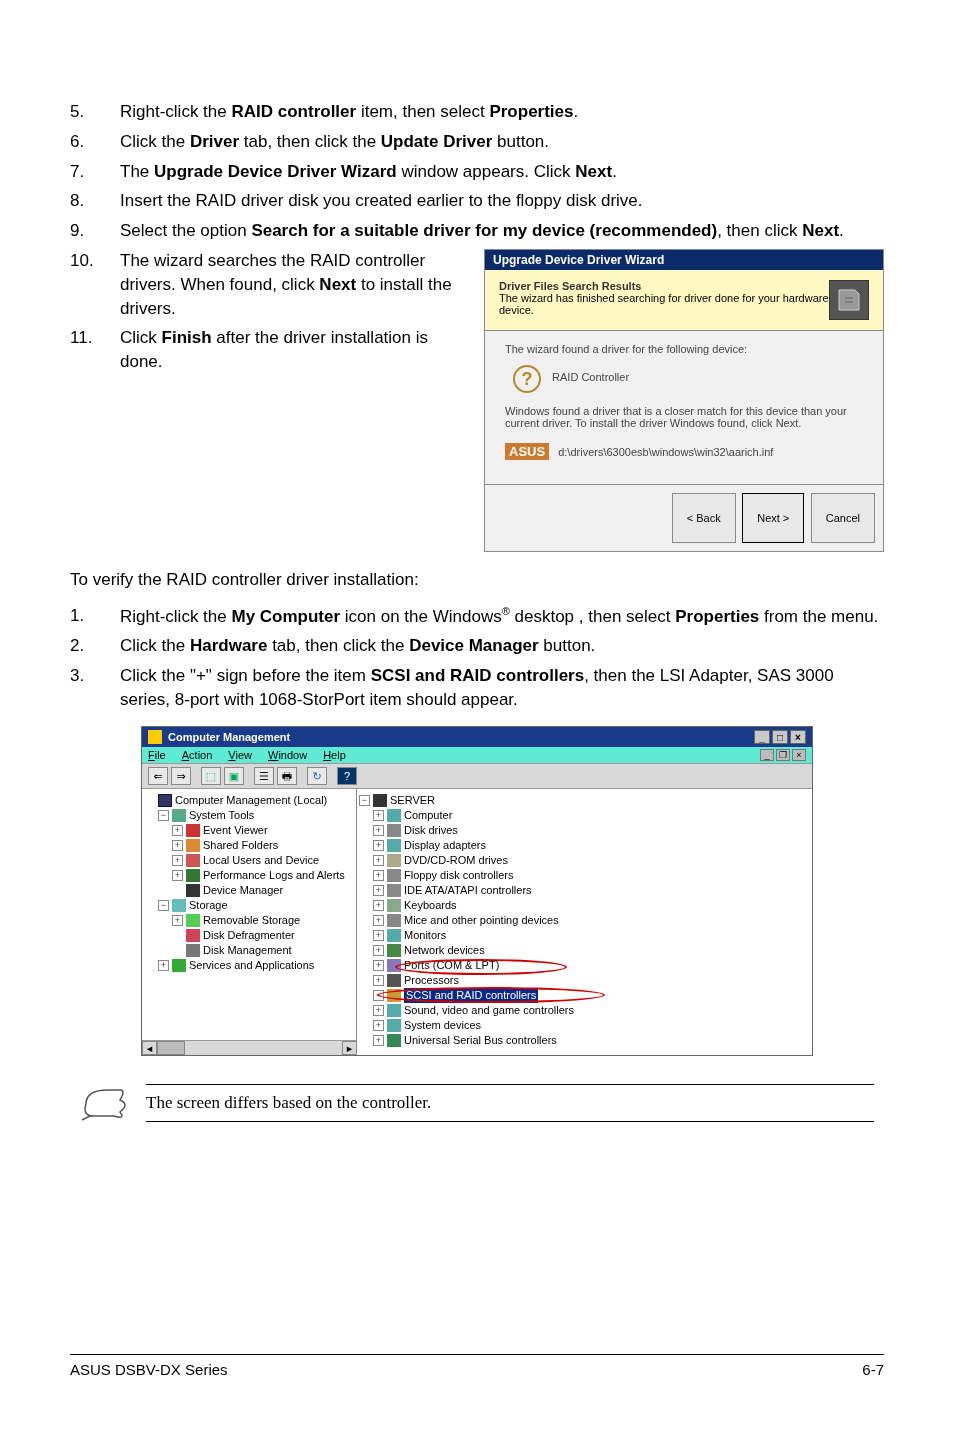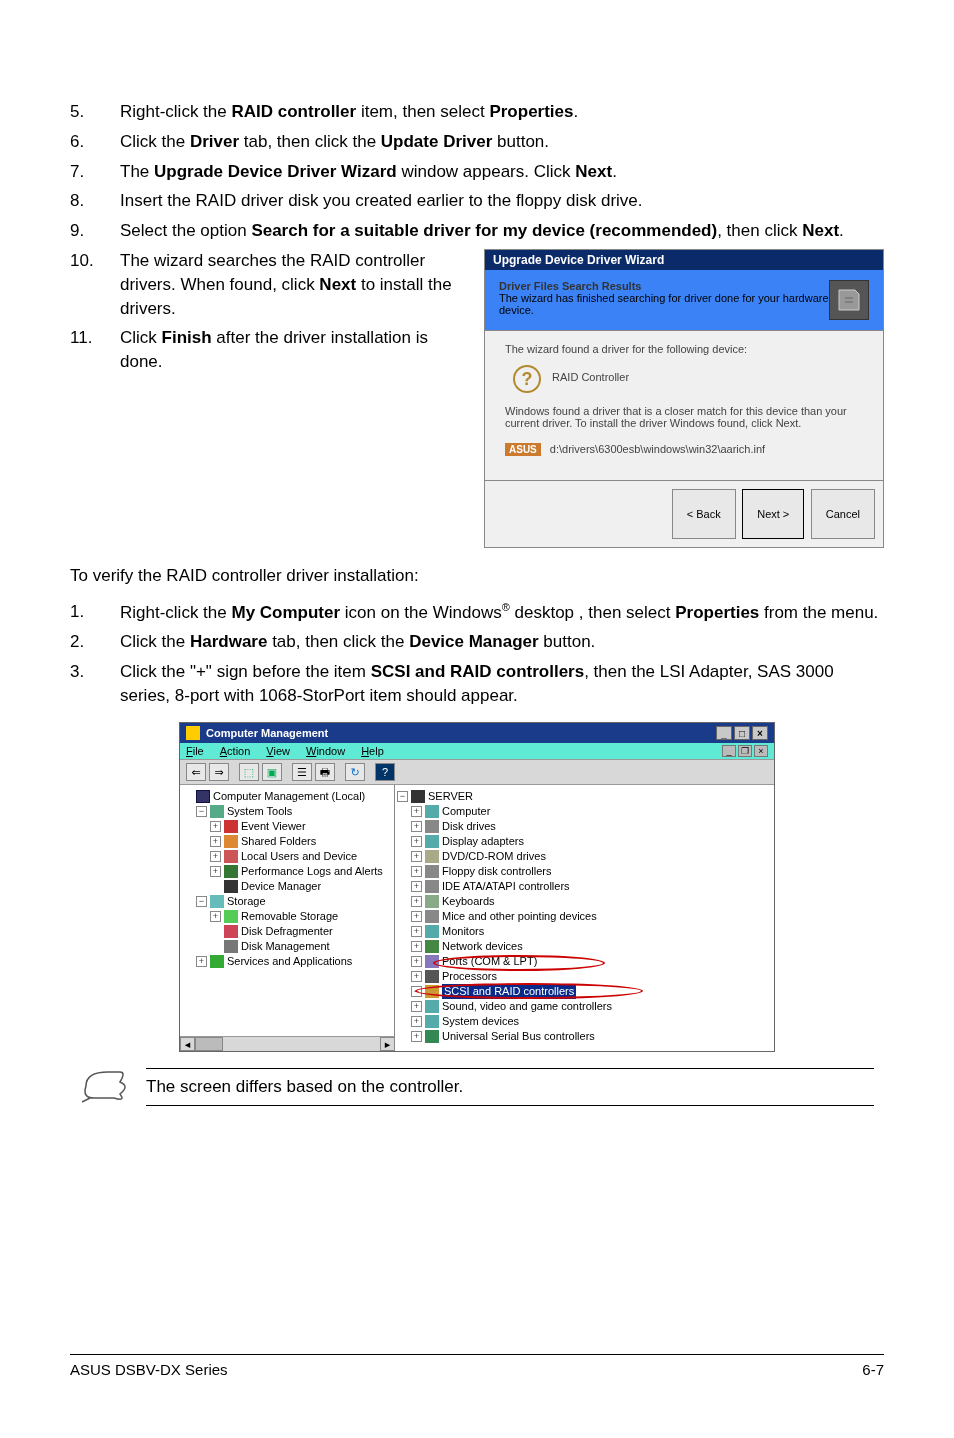--- a/index.html
+++ b/index.html
@@ -42,21 +42,21 @@
       background: #0a2a6a;
       color: #fff;
       font-size: 12px;
       font-weight: bold;
       padding: 3px 8px;
     }
     .wizard-header {
       display: flex;
       padding: 10px 14px;
       border-bottom: 1px solid #888;
-      background: #3b82f6;
+      background: #fef9c3;
     }
     .wizard-header .htxt { flex: 1; font-size: 11px; }
     .wizard-header .htxt .h1 { font-weight: bold; color: #333; }
     .wizard-header .hicon {
       width: 40px; height: 40px;
       background: #555;
       border: 1px solid #333;
       display: flex; align-items: center; justify-content: center;
       color: #ccc; font-size: 24px;
     }
@@ -80,41 +80,41 @@
     .wizard-body .controller-label {
       display: inline-block; vertical-align: middle;
     }
     .wizard-body .dpath {
       margin-top: 14px;
     }
     .wizard-body .asus-badge {
       display: inline-block;
       background: #cc7a2e;
       color: #fff;
-      font-size: 10px;
+      font-size: 13px;
       font-weight: bold;
       padding: 1px 4px;
       margin-right: 6px;
     }
     .wizard-footer {
       background: #f0f0f0;
       border-top: 1px solid #888;
       padding: 8px;
       text-align: right;
     }
     .wizard-footer button {
       font-size: 11px;
       padding: 18px 14px;
       background: #e8e8e8;
       border: 1px solid #888;
       margin-left: 2px;
     }
     .compmgmt {
       margin: 14px auto 0 auto;
-      width: 596px;
+      width: 672px;
       border: 1px solid #666;
       font-size: 11px;
     }
     .compmgmt .titlebar {
       display: flex;
       background: #1a3a8a;
       color: #fff;
       font-weight: bold;
       padding: 3px 6px;
       align-items: center;
@@ -257,23 +257,24 @@
       position: absolute; bottom: 0; left: 0;
       width: 215px; height: 15px;
       background: #d8d8d8;
       border-top: 1px solid #999;
       display: flex;
     }
     .scroll-filler .arrow { width: 15px; text-align: center; border: 1px solid #888; }
     .scroll-filler .thumb { width: 28px; background: #bbb; border: 1px solid #888; }
     .note-box {
       display: flex;
-      align-items: flex-start;
-      margin-top: 16px;
+      align-items: flex-end;
+      margin-top: 28px;
       padding: 0 10px;
+      font-family: Liberation Serif, serif;
     }
     .note-box .note-icon {
       width: 48px; height: 36px;
       flex-shrink: 0;
       margin-right: 18px;
     }
     .note-box .note-text {
       flex: 1;
       font-size: 17px;
       border-top: 1px solid #000;

